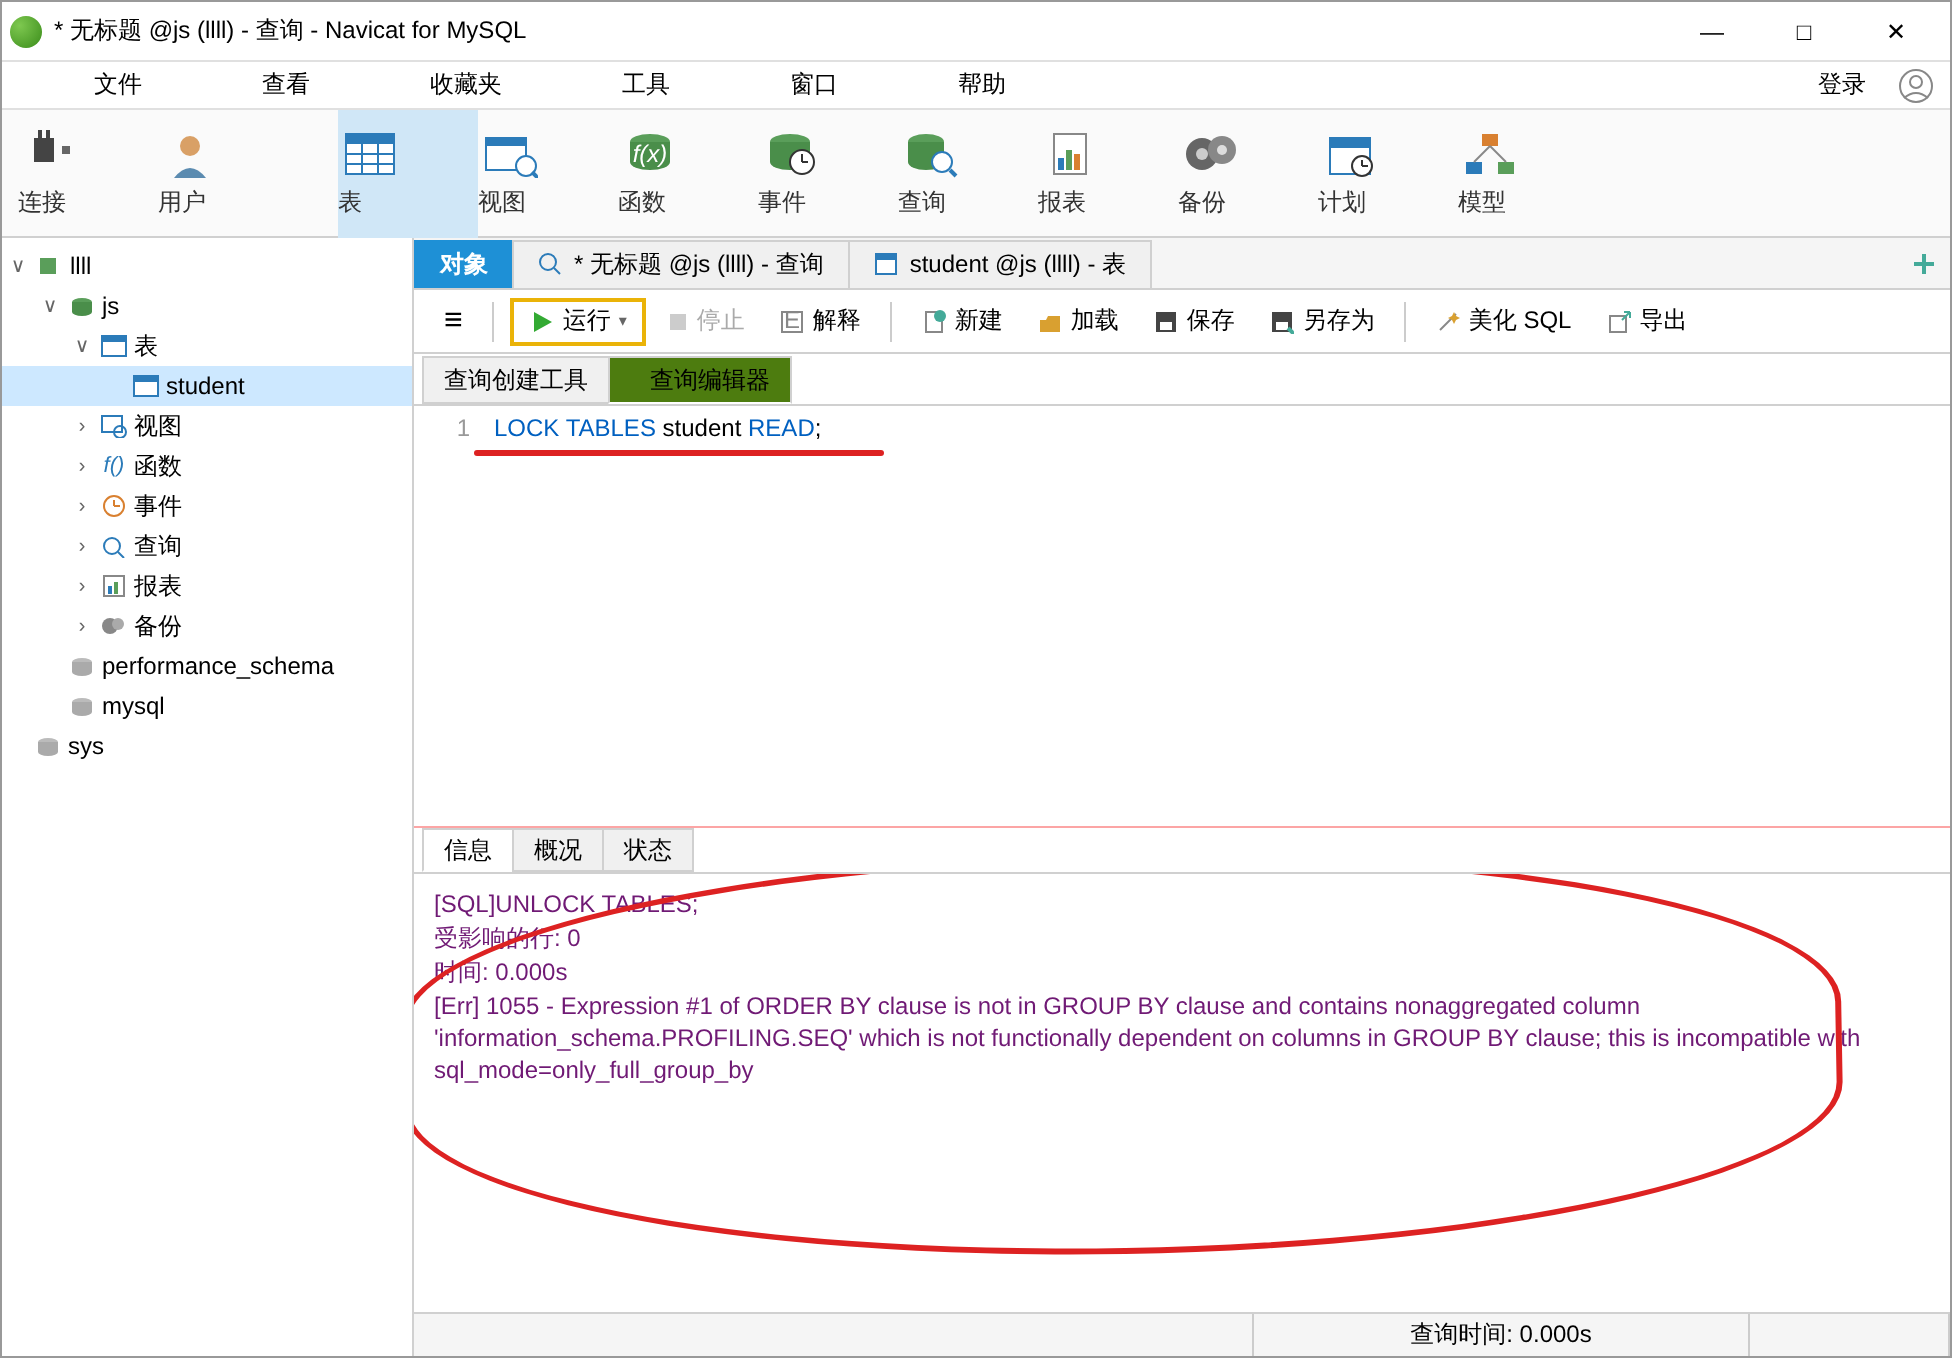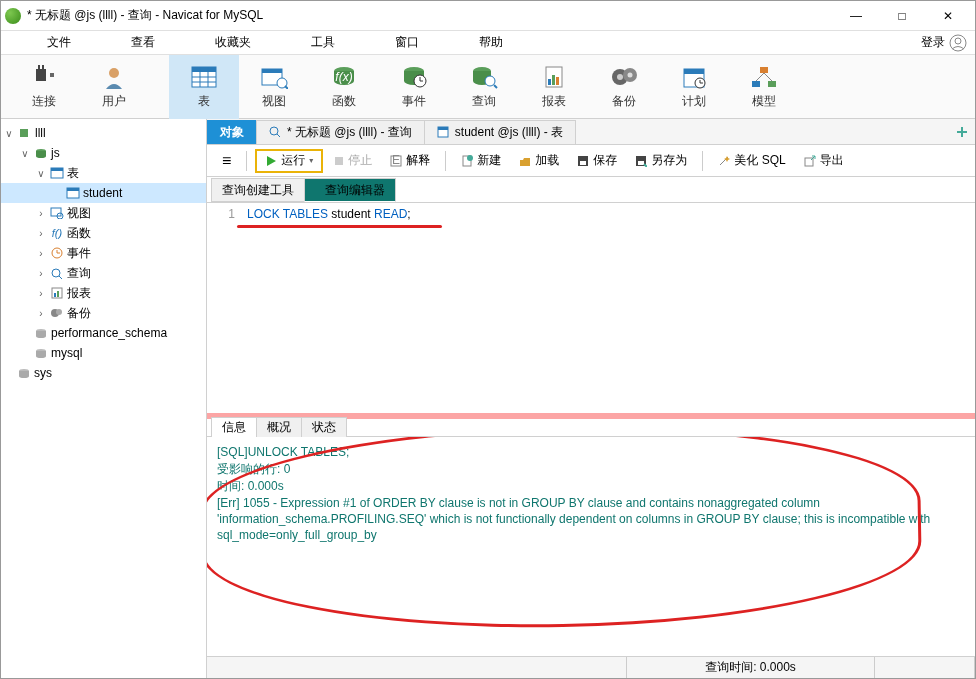--- a/index.html
+++ b/index.html
@@ -4,23 +4,23 @@
 <style>
 *{box-sizing:border-box;margin:0;padding:0;font-family:"Microsoft YaHei","Segoe UI",sans-serif;font-size:12px;}
 body{background:#fff;width:976px;height:679px;overflow:hidden;display:flex;flex-direction:column;border:1px solid #999;}
 .titlebar{height:30px;background:#fff;display:flex;align-items:center;padding:0 4px;border-bottom:1px solid #e0e0e0;}
 .titlebar .ico{width:16px;height:16px;background:radial-gradient(circle at 30% 30%,#7ec850,#3a8c1a);border-radius:50%;margin-right:6px;}
 .titlebar .ttl{flex:0 0 auto;}
 .titlebar .spacer{flex:1;}
 .winbtn{width:46px;height:30px;display:flex;align-items:center;justify-content:center;cursor:pointer;}
 .menubar{height:24px;display:flex;align-items:center;padding:0 8px;gap:16px;border-bottom:1px solid #e0e0e0;}
 .menubar .mi{padding:2px 6px;cursor:pointer;margin-left:32px;}
-.menubar .login{margin-left:auto;display:flex;align-items:center;gap:4px;}
+.menubar .login{margin-left:auto;display:flex;align-items:center;gap:16px;}
 .ribbon{height:64px;display:flex;align-items:center;padding:0 8px;gap:0;border-bottom:1px solid #d0d0d0;background:#fafafa;}
-.rbtn{width:70px;height:64px;display:flex;flex-direction:column;align-items:center;justify-content:center;gap:2px;cursor:pointer;}
+.rbtn{width:70px;height:64px;display:flex;flex-direction:column;align-items:flex-start;justify-content:center;gap:2px;cursor:pointer;}
 .rbtn.active{background:#d0e7f7;}
 .rbtn .ric{width:32px;height:28px;display:flex;align-items:center;justify-content:center;}
 .rbtn .rlbl{font-size:12px;color:#333;}
 .body{flex:1;display:flex;min-height:0;}
 .sidebar{width:206px;border-right:1px solid #d0d0d0;overflow:auto;padding:4px 0;}
 .tree-item{display:flex;align-items:center;height:20px;cursor:pointer;white-space:nowrap;}
 .tree-item.sel{background:#cde8ff;}
 .tw{display:inline-block;width:12px;text-align:center;color:#666;font-size:10px;}
 .tic{width:16px;height:14px;display:inline-flex;align-items:center;justify-content:center;margin:0 2px;}
 .main{flex:1;display:flex;flex-direction:column;min-width:0;}
@@ -29,30 +29,30 @@
 .tab.active{background:#1e90d6;color:#fff;border-color:#1e90d6;font-weight:bold;}
 .tab .tic2{width:14px;height:14px;}
 .tabbar .tbplus{margin-left:auto;width:26px;height:24px;display:flex;align-items:center;justify-content:center;cursor:pointer;color:#4a9;}
 .toolbar{height:32px;display:flex;align-items:center;padding:0 8px;gap:4px;border-bottom:1px solid #d0d0d0;}
 .tbtn{height:24px;padding:0 6px;display:flex;align-items:center;gap:4px;cursor:pointer;border:1px solid transparent;}
 .tbtn.disabled{color:#aaa;cursor:default;}
 .tbtn.run{border:2px solid #eab308;padding:0 8px;}
 .tbsep{width:1px;height:20px;background:#ccc;margin:0 4px;}
 .subtabs{height:26px;display:flex;align-items:flex-end;padding-left:4px;border-bottom:1px solid #d0d0d0;}
 .stab{height:24px;padding:0 10px;display:flex;align-items:center;border:1px solid #d0d0d0;background:#f0f0f0;cursor:pointer;margin-right:-1px;}
-.stab.active{background:#0f766e;border-bottom-color:#fff;padding-left:20px;}
+.stab.active{background:#4d7c0f;border-bottom-color:#fff;padding-left:20px;}
 .editor{flex:0 0 210px;background:#fff;font-family:Consolas,monospace;font-size:13px;padding:4px 8px;position:relative;}
 .eline{display:flex;}
 .lno{width:20px;color:#999;text-align:right;margin-right:12px;}
 .kw{color:#0060c0;}
 .redline{position:absolute;height:3px;background:#d22;border-radius:2px;}
-.outtabs{height:24px;display:flex;align-items:center;border-top:6px solid #fca5a5;border-bottom:1px solid #d0d0d0;padding-left:4px;}
+.outtabs{height:24px;display:flex;align-items:flex-start;border-top:1px solid #fca5a5;border-bottom:1px solid #d0d0d0;padding-left:4px;}
 .otab{height:22px;padding:0 10px;display:flex;align-items:center;border:1px solid #d0d0d0;background:#f0f0f0;cursor:pointer;margin-right:-1px;}
 .otab.active{background:#fff;border-bottom-color:#fff;}
-.output{flex:1;padding:6px 10px;font-size:12px;color:#0f766e;overflow:auto;position:relative;background:#fff;}
+.output{flex:1;padding:6px 10px;font-size:12px;color:#701a75;overflow:auto;position:relative;background:#fff;}
 .output p{margin:1px 0;line-height:16px;}
 .redcircle{position:absolute;border:3px solid #d22;border-radius:50%/40%;pointer-events:none;}
 .status{height:22px;border-top:1px solid #d0d0d0;display:flex;align-items:center;font-size:12px;background:#f5f5f5;}
 .status .sseg{padding:0 8px;border-right:1px solid #ccc;height:100%;display:flex;align-items:center;}
 svg{display:block;}
 </style>
 </head>
 <body>
 
 <div class="titlebar">

